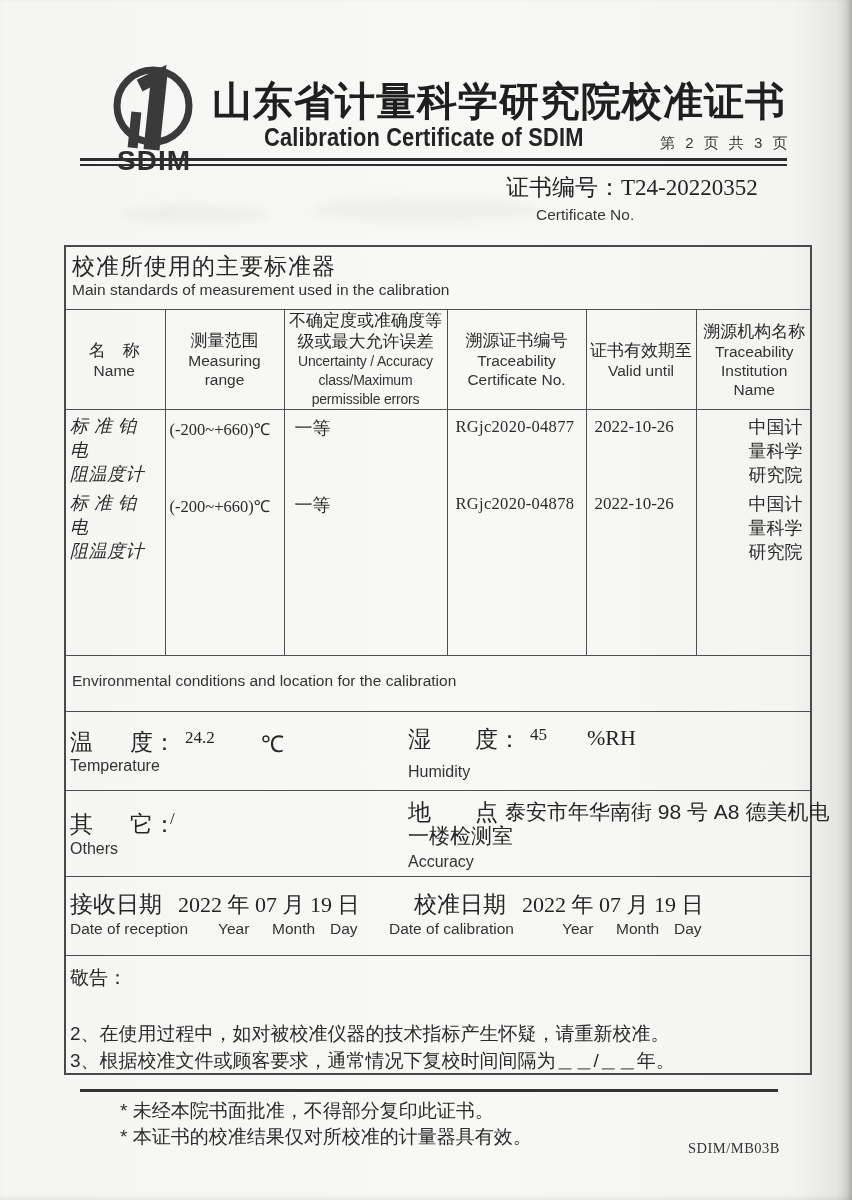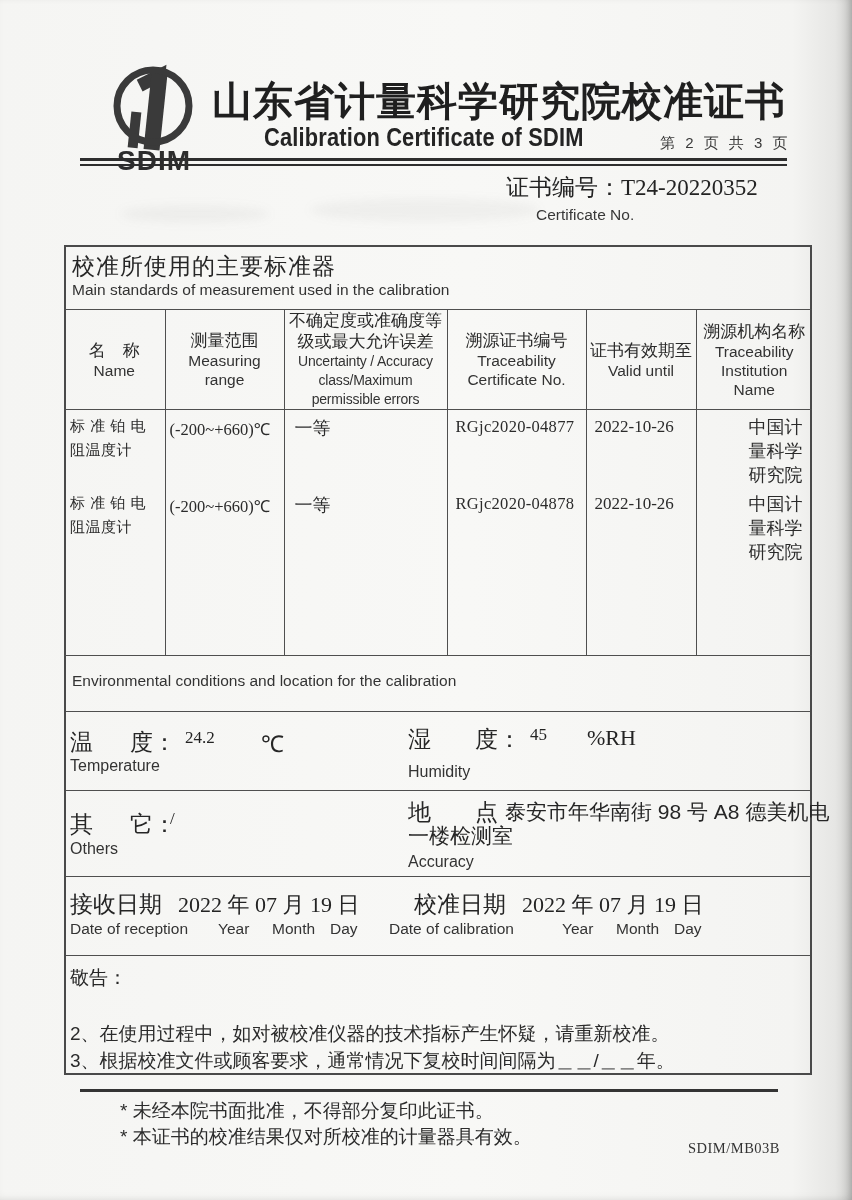--- a/index.html
+++ b/index.html
@@ -34,21 +34,21 @@
   table.std{border-collapse:collapse; table-layout:fixed; width:748px;
             border-top:1.6px solid #4f4f4f; border-bottom:1.6px solid #4f4f4f;}
   table.std th, table.std td{border-left:1.6px solid #4f4f4f; padding:0; margin:0;}
   table.std th:first-child, table.std td:first-child{border-left:none;}
   table.std th{border-bottom:1.6px solid #4f4f4f; font-weight:normal; vertical-align:middle; height:89px;}
   .th-zh{font-size:17px; line-height:21px; color:#2a2a2a; text-align:center;}
   .th-en{font-size:15.5px; line-height:19px; color:#333; text-align:center;}
   .th-en.cond{font-size:14px; letter-spacing:-0.2px;}
   tr.r1 td{height:50px; vertical-align:top;}
   tr.r2 td{height:168px; vertical-align:top;}
-  .cell-name{font-size:15px; letter-spacing:0.5px; padding:4px 10px 0 6px; line-height:24px;}
+  .cell-name{font-size:18px; letter-spacing:0.5px; padding:4px 10px 0 6px; line-height:24px;font-style:italic;}
   .cell-range{font-family:"Liberation Serif",serif; font-size:16.5px; padding:7px 0 0 4px;}
   .cell-unc{font-size:18px; padding:6px 0 0 10px;}
   .cell-tno{font-family:"Liberation Serif",serif; font-size:16.5px; padding:7px 0 0 8px; letter-spacing:0.3px;}
   .cell-valid{font-family:"Liberation Serif",serif; font-size:17px; padding:7px 0 0 8px;}
   .cell-inst{font-size:18px; padding:5px 0 0 4px; line-height:24px;margin-left:48px;}
 
   
   .zh-lab{font-size:23px; color:#262626;}
   .en-lab{font-size:16px; color:#333;}
   .val-serif{font-family:"Liberation Serif",serif; font-size:17px; color:#232323;}

